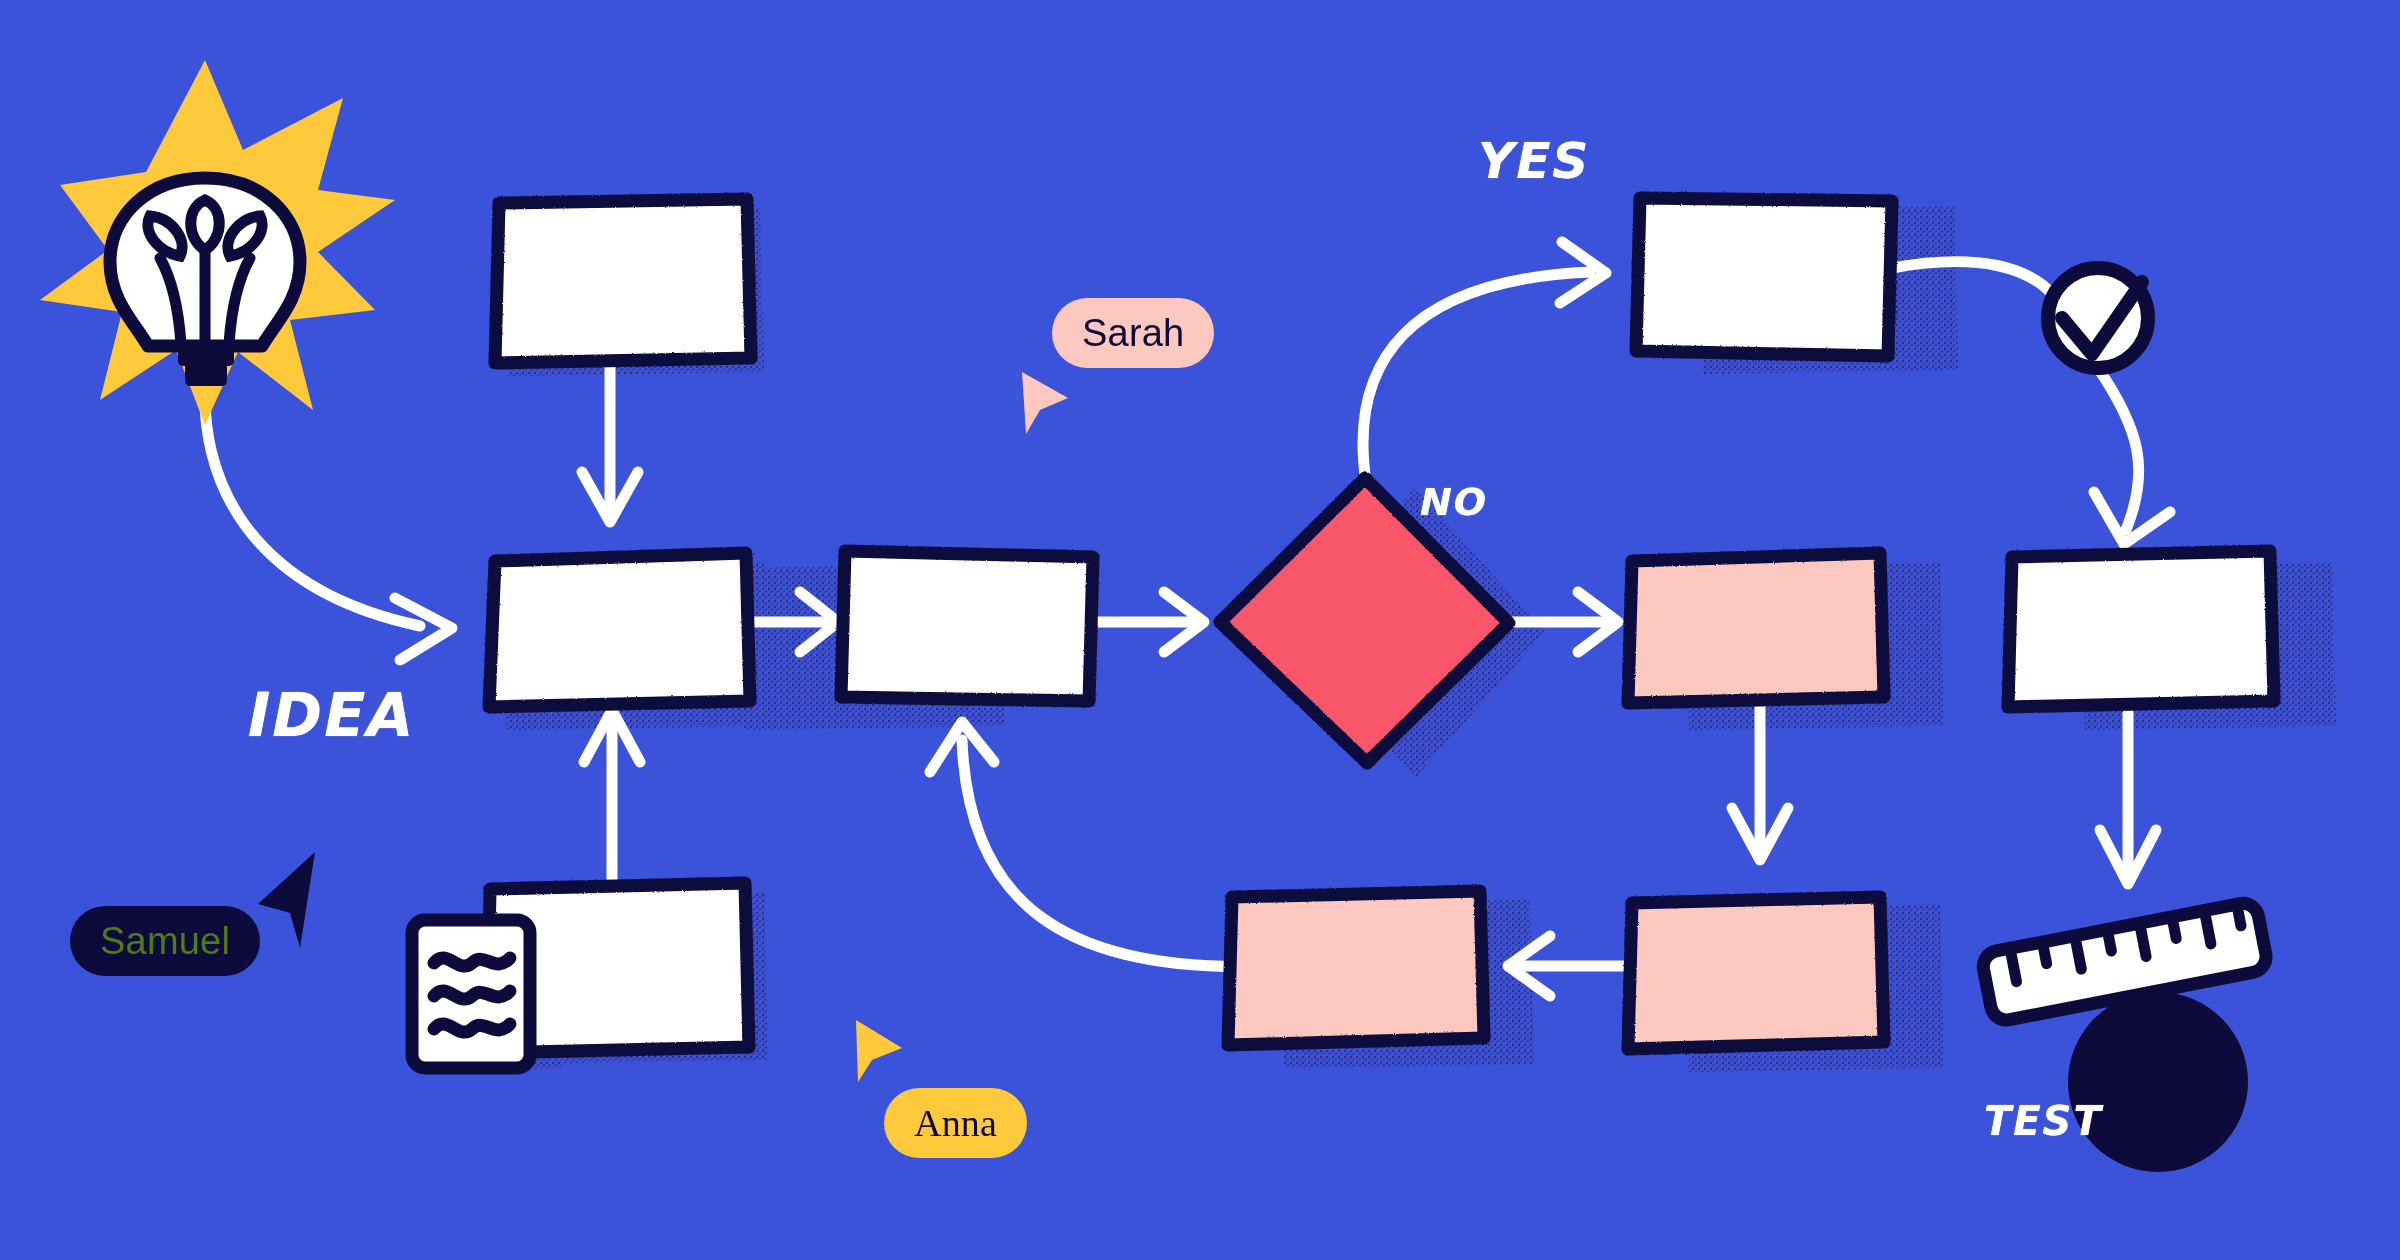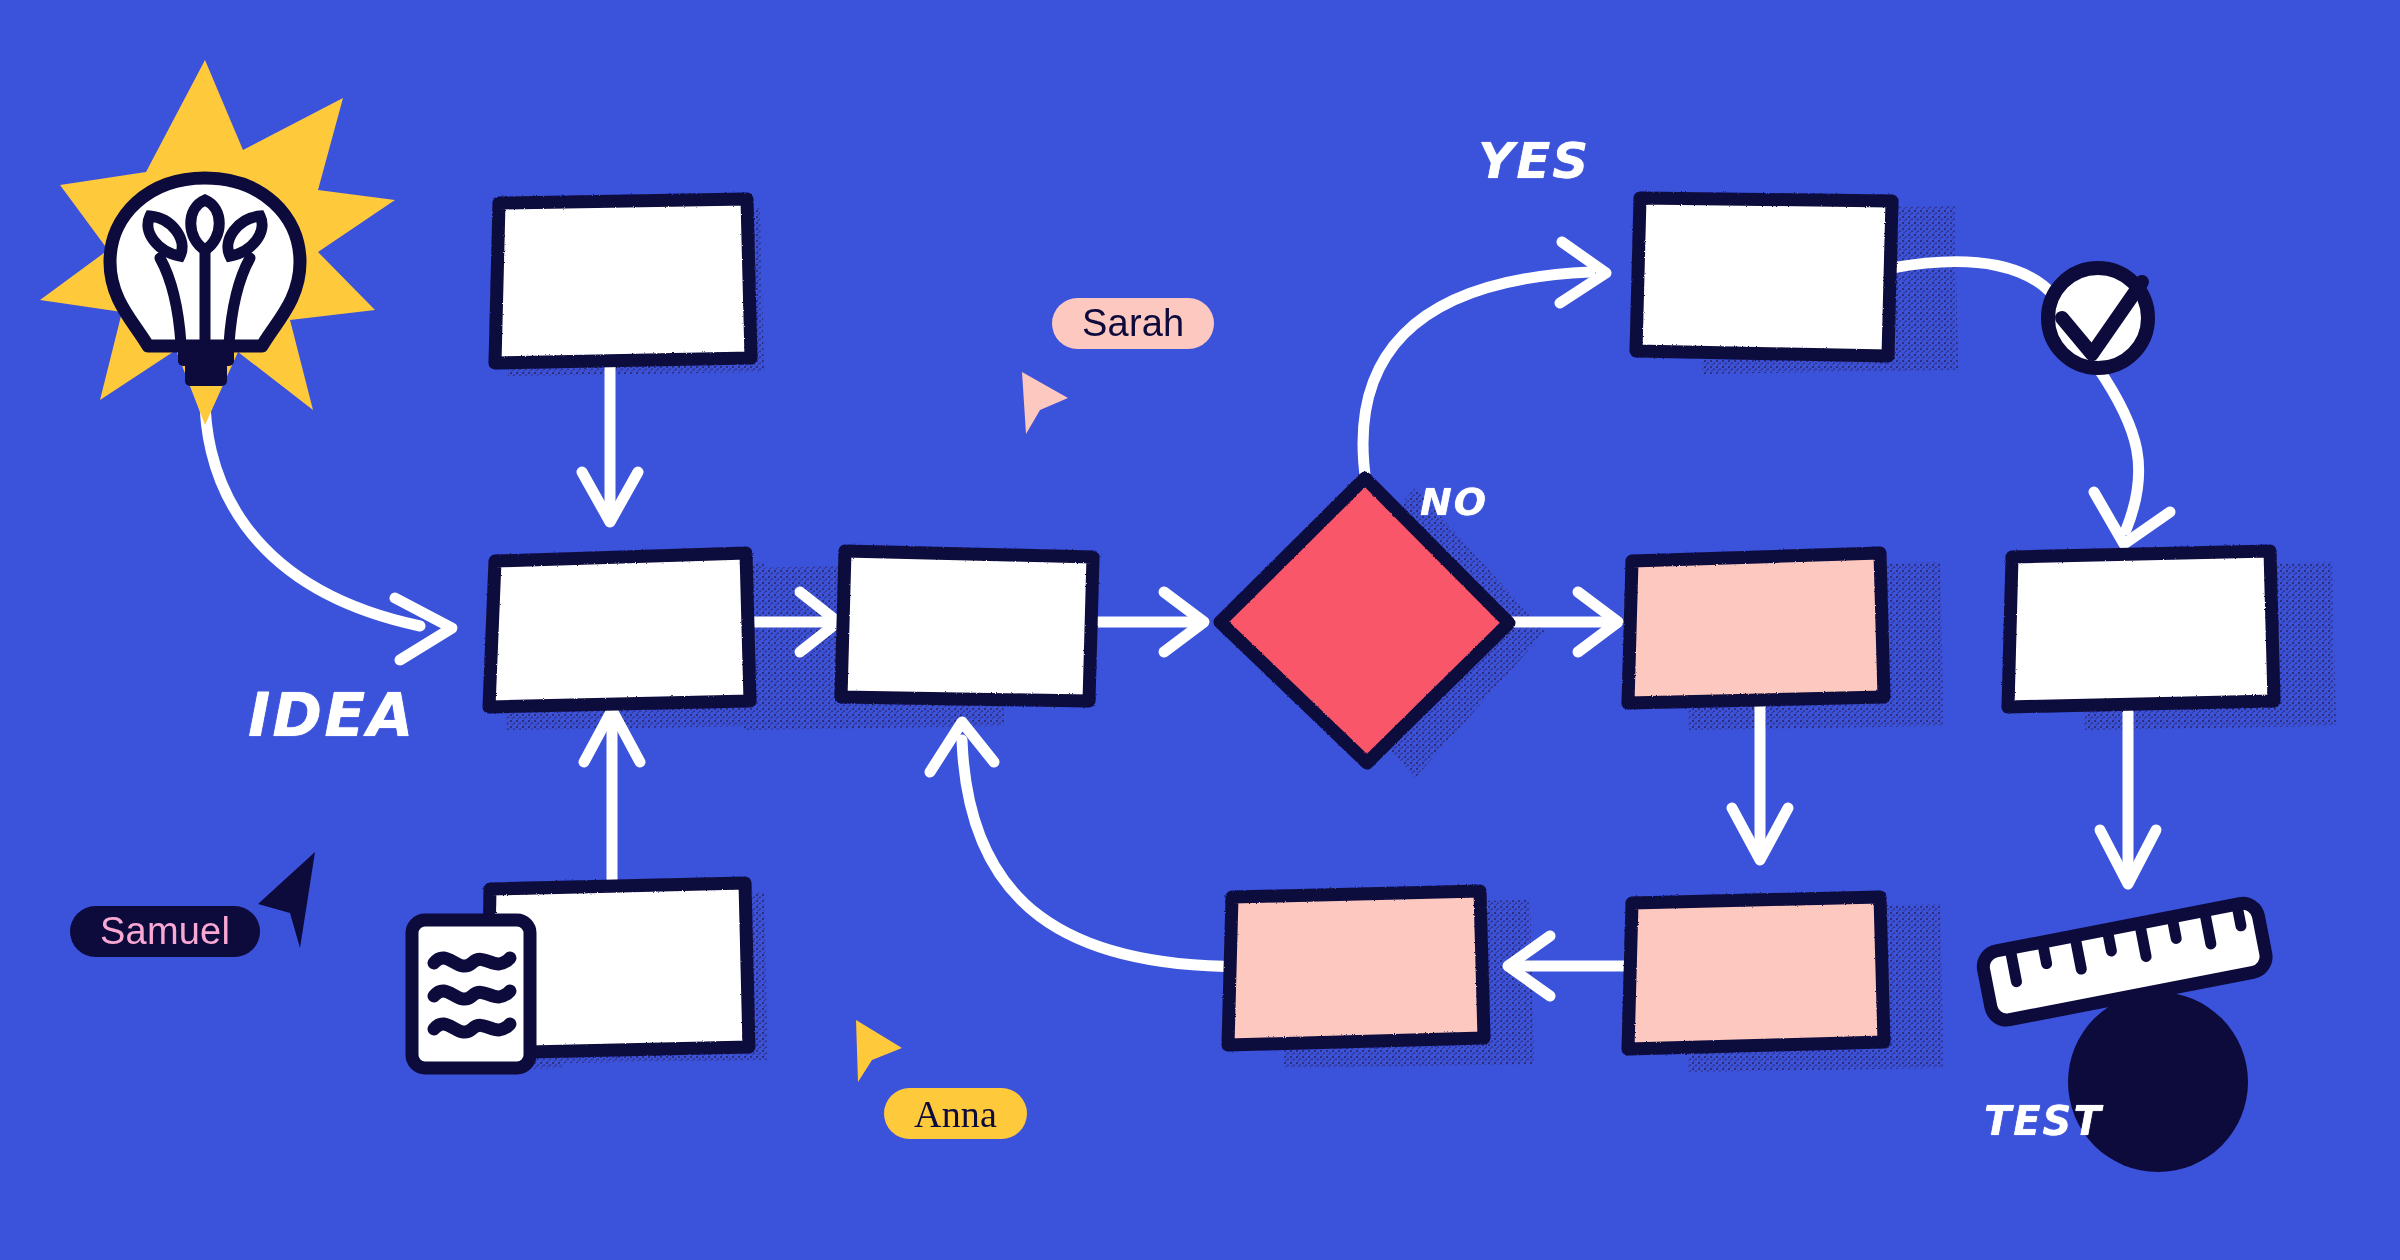--- a/index.html
+++ b/index.html
@@ -11,27 +11,27 @@
     font-family:"Liberation Sans", sans-serif;
   }
   #svgroot{position:absolute;inset:0;width:2400px;height:1260px;}
 
   
   .cursor-pill{
     position:absolute;
     display:flex;align-items:center;justify-content:center;
     border-radius:999px;
     padding:0 30px;
-    height:51px;
+    height:70px;
     font-size:38px;
     letter-spacing:.2px;
     white-space:nowrap;
     font-family:"Liberation Sans", sans-serif;
   }
-  #pill-samuel{left:70px;top:906px;background:#0d0a3c;color:#f9a8d4;}
+  #pill-samuel{left:70px;top:906px;background:#0d0a3c;color:#4d7c0f;}
   #pill-sarah {left:1052px;top:298px;background:#fdc8c0;color:#0d0a3c;}
   #pill-anna  {left:884px;top:1088px;background:#ffc93c;color:#0d0a3c;font-family:Liberation Serif, serif;}
 
   
   .handlabel{
     position:absolute;
     color:#ffffff;
     font-family:"DejaVu Sans", sans-serif;
     font-weight:bold;
     letter-spacing:2px;

